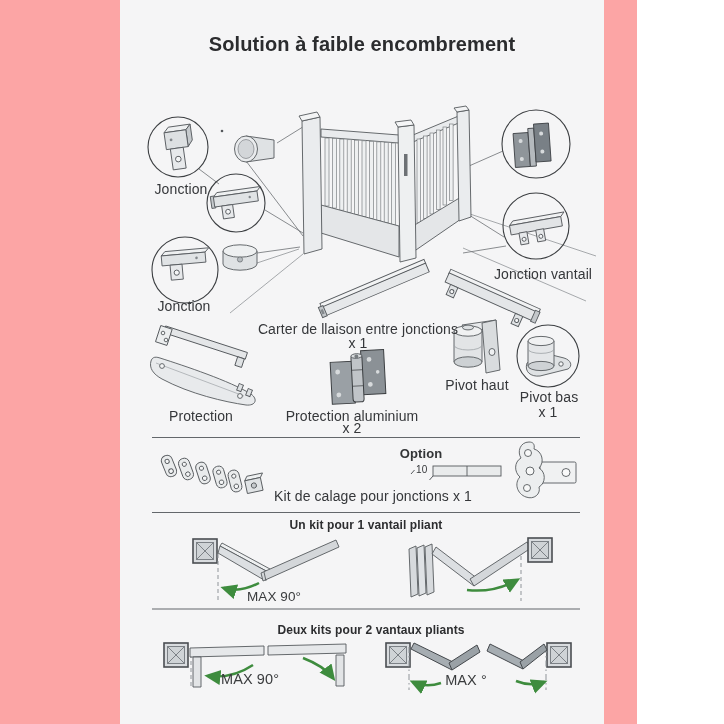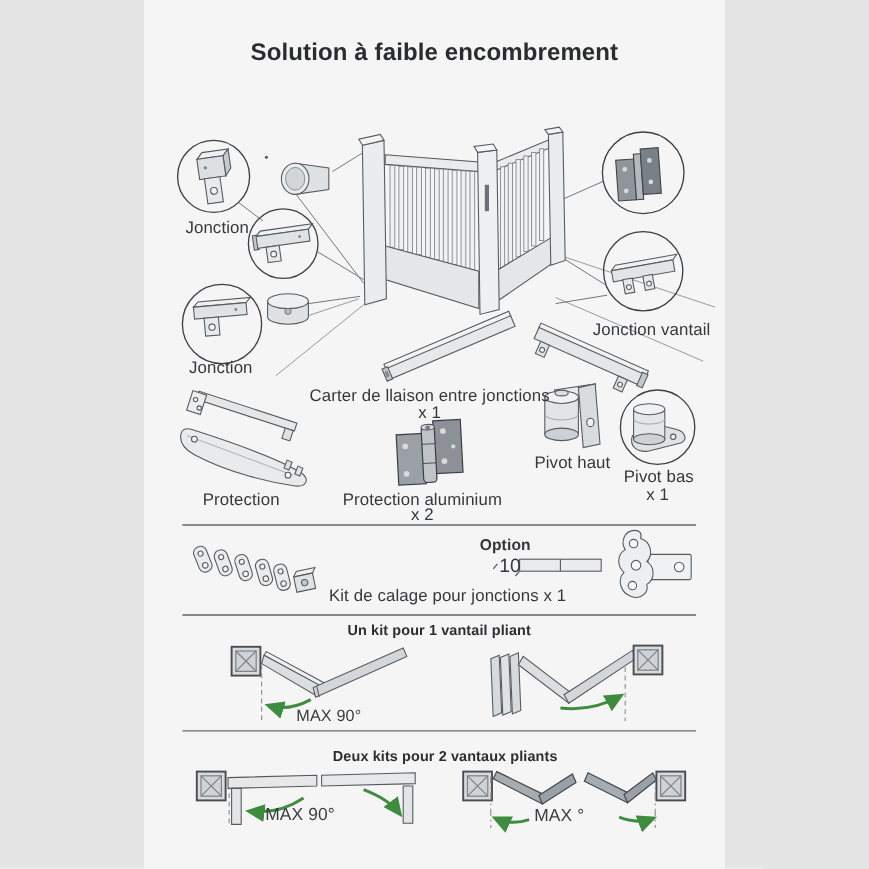--- a/index.html
+++ b/index.html
@@ -1,33 +1,33 @@
 <!DOCTYPE html>
 <html style="--accent-green: #3E8C3E; --panel-bg: #f5f5f6; --text-dark: #2b2c2e;"><head>
 <meta charset="utf-8">
 <style>
   :root{
     --accent-green:#3E8C3E;
     --panel-bg:#f5f5f6;
     --text-dark:#2b2c2e;
   }
   html,body{margin:0;padding:0;background:#ffffff;}
-  .canvas{position:relative;width:724px;height:724px;background:#e5e5e5;overflow:hidden;
+  .canvas{position:relative;width:637px;height:724px;background:#fca5a5;overflow:hidden;
           font-family:"Liberation Sans",sans-serif;}
   .panel{position:absolute;left:120px;top:0;width:484px;height:724px;background:var(--panel-bg,#f5f5f6);}
   svg{position:absolute;left:0;top:0;}
   .lbl{position:absolute;transform:translateX(-50%);white-space:nowrap;
        font-size:14px;color:#35373a;letter-spacing:.1px;}
   .ttl{font-size:20px;font-weight:700;color:var(--text-dark,#2b2c2e);}
   .sub{font-size:18px;font-weight:700;color:var(--text-dark,#2b2c2e);}
   .sect{font-size:12px;font-weight:700;color:#2c2d2f;}
   .opt{font-size:13px;font-weight:700;color:#333537;}
   .max{font-size:13.5px;color:#3a3c3e;}
   .maxbig{font-size:14.5px;color:#3a3c3e;}
-  .dim{font-size:16px;transform:none;text-align:center;}
+  .dim{font-size:10px;transform:none;text-align:center;}
   .thin{stroke:#6c7074;stroke-width:.8;fill:none;}
   .ground{stroke:#83878b;stroke-width:.7;fill:none;}
   .ol{stroke:#565a5e;stroke-width:.9;}
   .arrow{stroke:var(--accent-green,#3E8C3E);stroke-width:2.5;fill:none;}
   .ahead{fill:var(--accent-green,#3E8C3E);}
   .dash{stroke:#8f9499;stroke-width:1;fill:none;stroke-dasharray:4 3;}
   .dashdot{stroke:#8f9499;stroke-width:1;fill:none;stroke-dasharray:6 3 1.5 3;}
   .divider{stroke:#63676b;stroke-width:1.1;}
 </style>
 </head>

